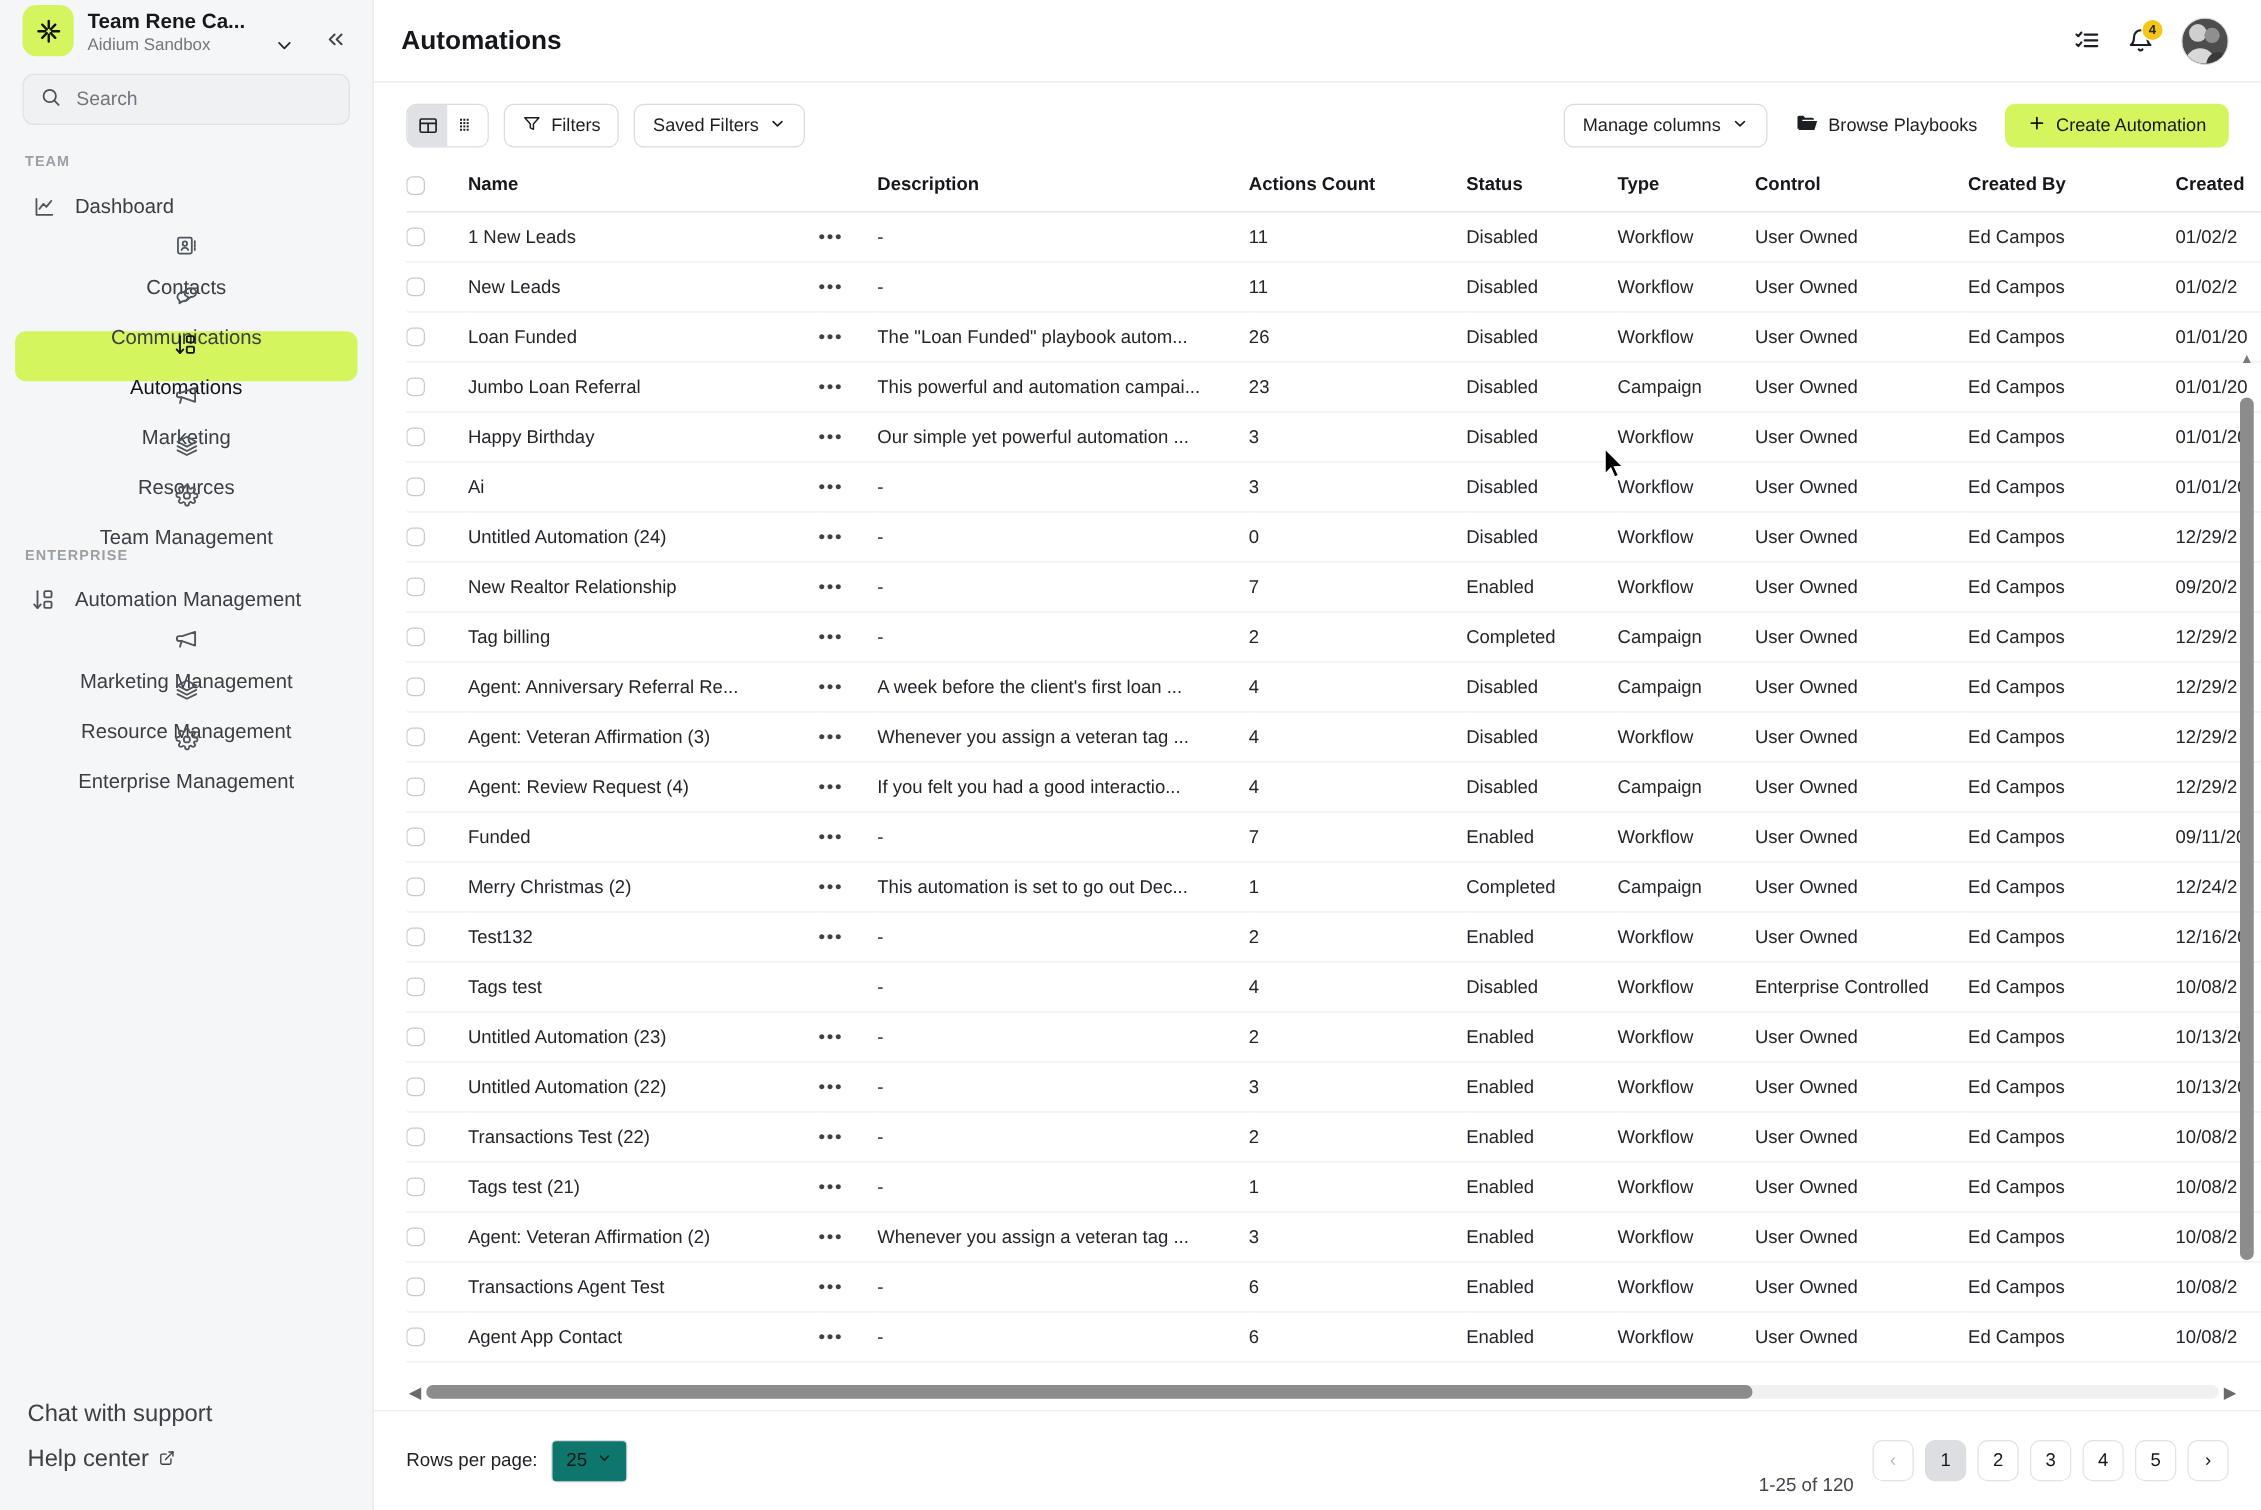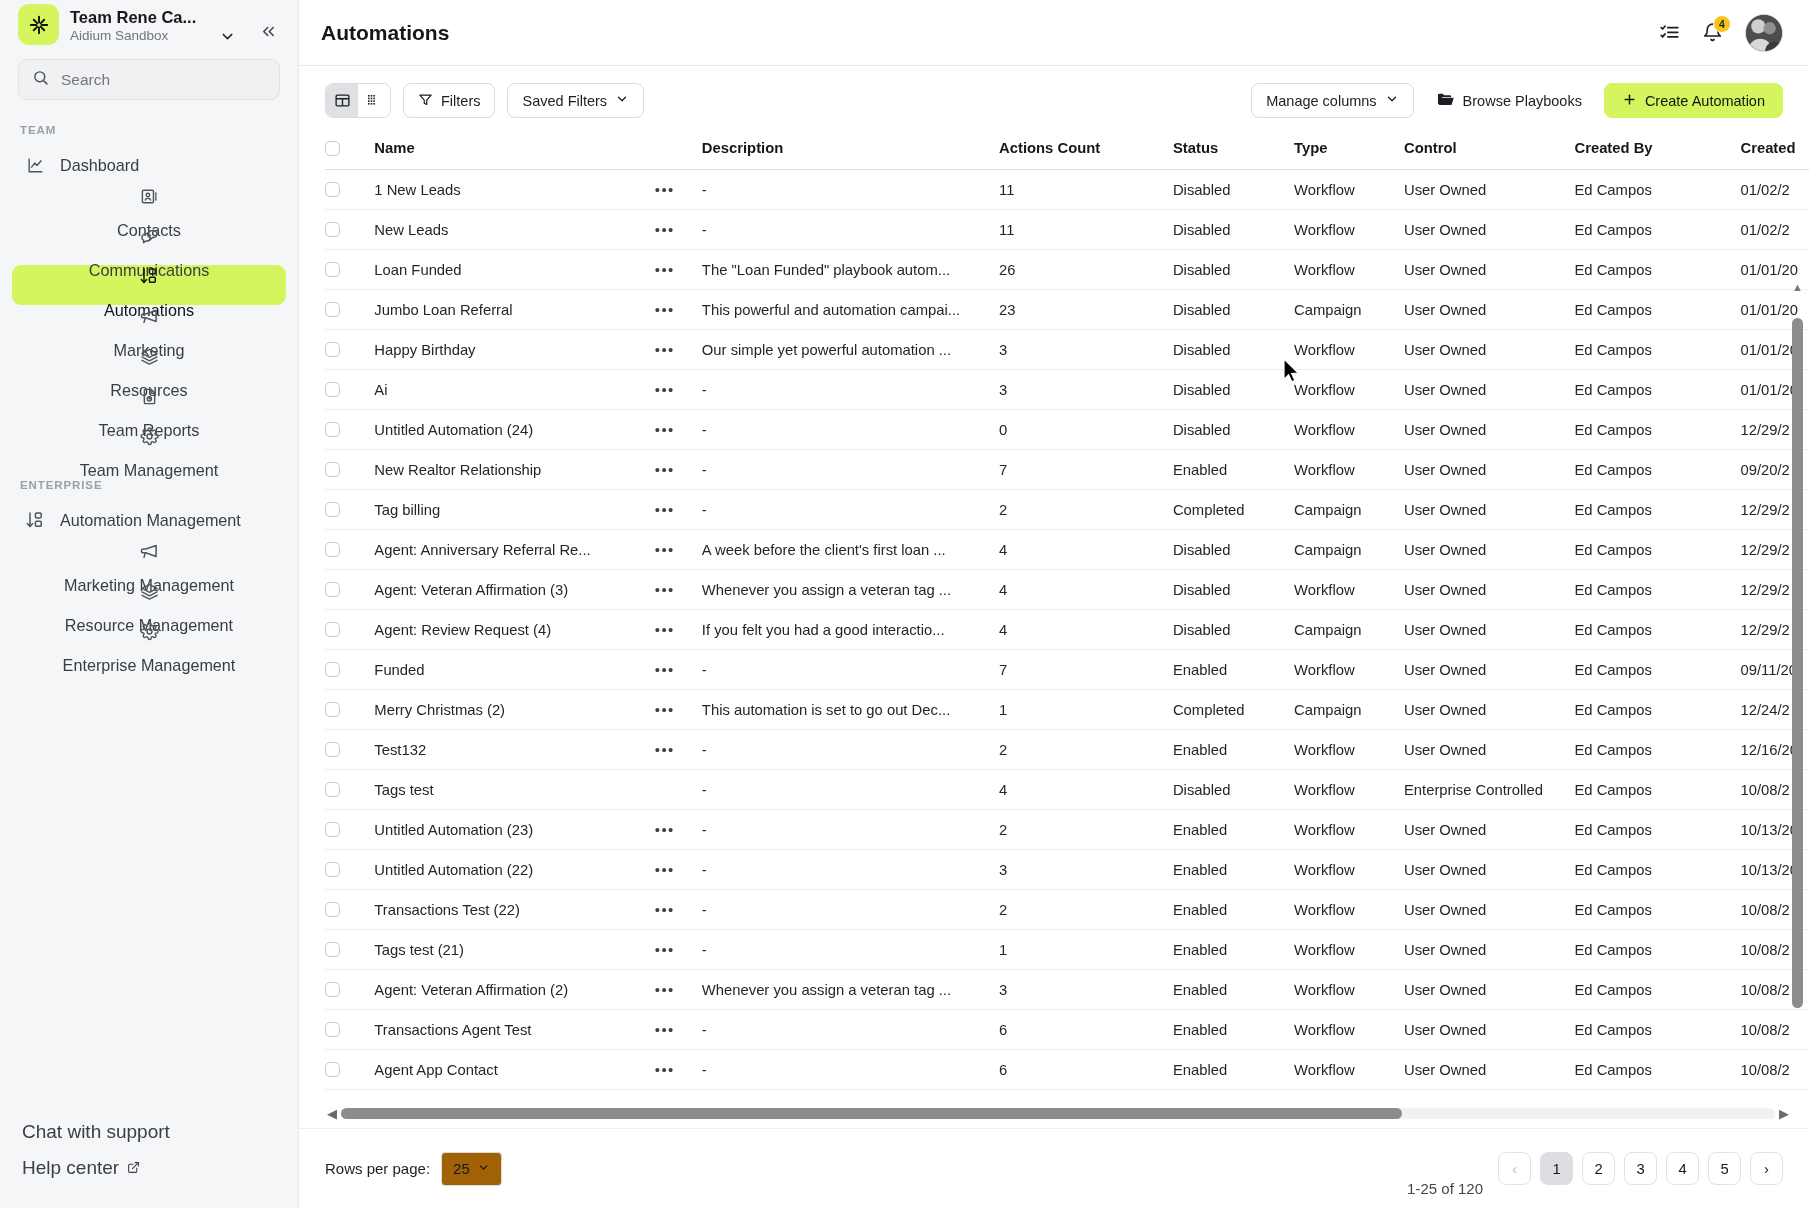--- a/index.html
+++ b/index.html
@@ -187,21 +187,21 @@
   
   .pager {
     height: 80px; display: flex; align-items: center;
     padding: 0 26px 0 26px; border-top: 1px solid #eceef0; flex: none;
   }
   .rows-label { font-size: 15px; color: #1c1f24; margin-right: 11px; }
   .rows-select {
     display: flex; align-items: center; gap: 7px;
     height: 34px; padding: 0 11px;
     border: 1px solid #d9dbde; border-radius: 4px;
-    font-size: 15px; color: #15171b; cursor: pointer; background:#a16207;
+    font-size: 15px; color: #15171b; cursor: pointer; background:#0f766e;
   }
   .pager-right { margin-left: auto; display: flex; align-items: center; gap: 9px; }
   .pager-count { font-size: 15px; color: #42464c; margin-right: 6px; margin-top: 39px; }
   .pg {
     width: 33px; height: 33px; border: 1px solid #e0e2e5; border-radius: 8px;
     background: #fff; display: flex; align-items: center; justify-content: center;
     font-size: 14.8px; color: #15171b; cursor: pointer; font-family: inherit;
   }
   .pg.cur { background: #dcdee1; border-color: #dcdee1; font-weight: 500; }
   .pg.dis { color: #b8bbc0; }
@@ -312,31 +312,20 @@
         <span class="nav-icon">
           <svg width="19" height="19" viewBox="0 0 24 24" fill="none" stroke="currentColor" stroke-width="1.8" stroke-linecap="round" stroke-linejoin="round">
               <polygon points="12 3 21.5 8 12 13 2.5 8"></polygon>
               <polyline points="2.5 12.5 12 17.5 21.5 12.5"></polyline>
               <polyline points="2.5 16.8 12 21.5 21.5 16.8"></polyline>
             </svg>
         </span>
         <span>Resources</span>
       </div>
 
-      <div class="nav-item">
-        <span class="nav-icon">
-          <svg width="19" height="19" viewBox="0 0 24 24" fill="none" stroke="currentColor" stroke-width="1.8" stroke-linecap="round" stroke-linejoin="round">
-              <path d="M14 3H7a1.5 1.5 0 0 0-1.5 1.5v15A1.5 1.5 0 0 0 7 21h10a1.5 1.5 0 0 0 1.5-1.5V7.5z"></path>
-              <polyline points="14 3 14 8 19 8"></polyline>
-              <circle cx="11.8" cy="15" r="2.6"></circle>
-              <path d="M11.8 12.4v2.6h2.6"></path>
-            </svg>
-        </span>
-        <span>Team Reports</span>
-      </div>
 
       <div class="nav-item">
         <span class="nav-icon">
           <svg width="19" height="19" viewBox="0 0 24 24" fill="none" stroke="currentColor" stroke-width="1.8" stroke-linecap="round" stroke-linejoin="round">
               <circle cx="12" cy="12" r="3.1"></circle>
               <path d="M19.3 14.4a1.6 1.6 0 0 0 .32 1.77l.06.06a1.95 1.95 0 1 1-2.76 2.76l-.06-.06a1.6 1.6 0 0 0-1.77-.32 1.6 1.6 0 0 0-.97 1.47v.17a1.95 1.95 0 1 1-3.9 0v-.09a1.6 1.6 0 0 0-1.05-1.47 1.6 1.6 0 0 0-1.77.32l-.06.06a1.95 1.95 0 1 1-2.76-2.76l.06-.06a1.6 1.6 0 0 0 .32-1.77 1.6 1.6 0 0 0-1.47-.97H3.3a1.95 1.95 0 1 1 0-3.9h.09a1.6 1.6 0 0 0 1.47-1.05 1.6 1.6 0 0 0-.32-1.77l-.06-.06a1.95 1.95 0 1 1 2.76-2.76l.06.06a1.6 1.6 0 0 0 1.77.32h.08a1.6 1.6 0 0 0 .97-1.47V3.3a1.95 1.95 0 1 1 3.9 0v.09a1.6 1.6 0 0 0 .97 1.47 1.6 1.6 0 0 0 1.77-.32l.06-.06a1.95 1.95 0 1 1 2.76 2.76l-.06.06a1.6 1.6 0 0 0-.32 1.77v.08a1.6 1.6 0 0 0 1.47.97h.17a1.95 1.95 0 1 1 0 3.9h-.09a1.6 1.6 0 0 0-1.47.97z"></path>
             </svg>
         </span>
         <span>Team Management</span>
       </div>

